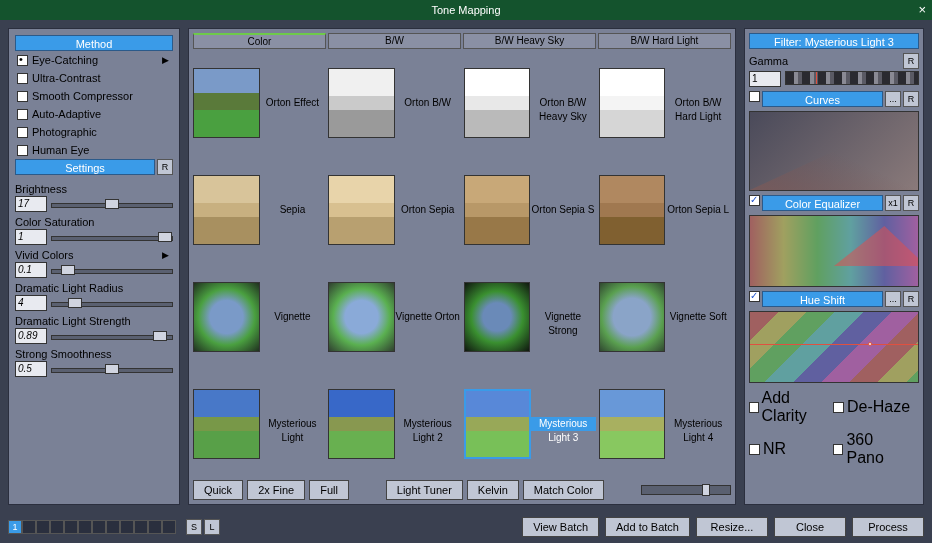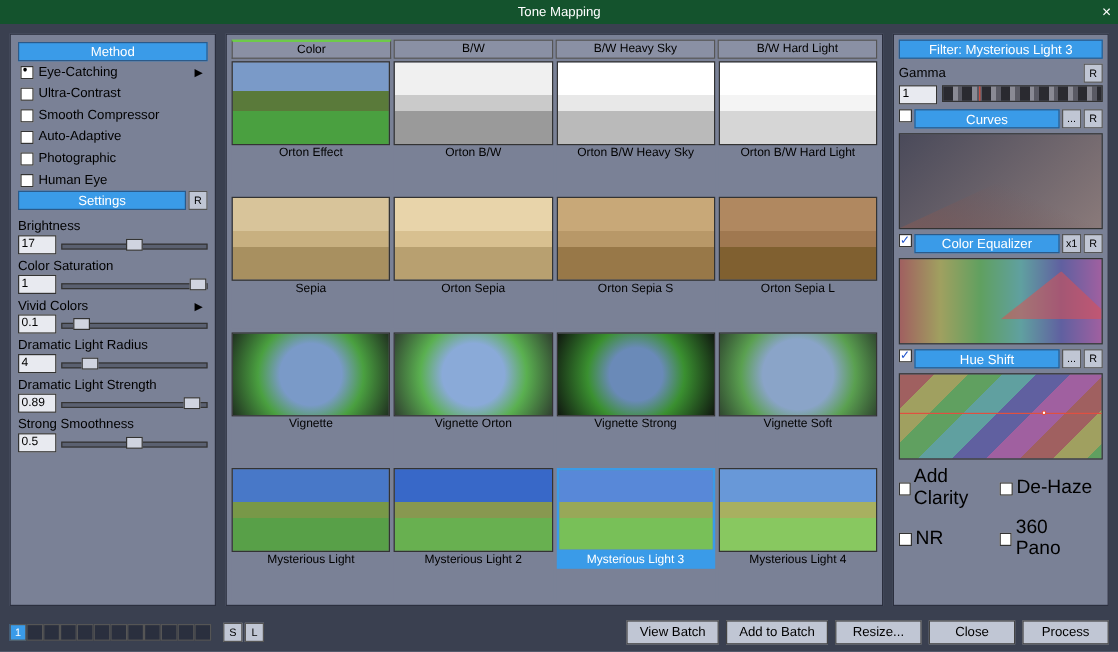--- a/index.html
+++ b/index.html
@@ -14,30 +14,30 @@
   .hdr-row { display: flex; align-items: flex-start; gap: 2px; margin-bottom: 4px; }
   .hdr-row .hdr { flex: 1; }
   .rbtn { width: 16px; height: 16px; background: #c0c6d4; border: 1px solid #555; font-size: 9px; text-align: center; line-height: 14px; cursor: pointer; }
   .method-item { display: flex; align-items: center; height: 18px; font-size: 11px; color: #000; gap: 4px; padding-left: 2px; position: relative; }
   .method-item .arrow { position: absolute; right: 4px; font-size: 9px; }
   .cb { width: 11px; height: 11px; background: #fff; border: 1px solid #333; display: inline-block; position: relative; }
   .cb.checked::after { content: "•"; position: absolute; left: 1px; top: -3px; font-size: 11px; color: #000; }
   .cb.check::after { content: "✓"; position: absolute; left: 0; top: -2px; font-size: 10px; color: #2255cc; }
   .slider-lbl { font-size: 11px; color: #000; margin-top: 4px; margin-bottom: 1px; display: flex; align-items: center; position: relative; }
   .slider-lbl .arrow { position: absolute; right: 4px; font-size: 9px; }
-  .slider-row { display: flex; align-items: center; gap: 4px; }
+  .slider-row { display: flex; align-items: center; gap: 4px; font-style: italic; }
   .valbox { width: 32px; height: 16px; background: #e8eaf0; border: 1px solid #333; font-size: 10px; padding: 0 2px; line-height: 14px; }
   .track { flex: 1; height: 14px; position: relative; }
   .track::before { content: ""; position: absolute; left: 0; right: 0; top: 6px; height: 3px; background: #5a6070; border: 1px solid #333; }
   .thumb { position: absolute; top: 2px; width: 14px; height: 10px; background: #d0d4e0; border: 1px solid #333; cursor: pointer; }
   .preset-tabs { display: flex; gap: 2px; margin-bottom: 2px; }
   .preset-tab { flex: 1; height: 16px; background: #8a90a4; border: 1px solid #555; text-align: center; font-size: 10px; line-height: 14px; cursor: pointer; }
   .preset-tab.active { border-top: 2px solid #6eca4a; }
   .preset-grid { display: grid; grid-template-columns: repeat(4, 1fr); gap: 3px; flex: 1; }
-  .preset { background: #7a8196; display: flex; flex-direction: column; align-items: center; cursor: pointer; }
+  .preset { background: #7a8196; display: flex; flex-direction: row; align-items: center; cursor: pointer; }
   .preset .thumbimg { width: 100%; height: 70px; border: 1px solid #333; }
   .preset.selected .thumbimg { border: 2px solid #3a9be8; }
   .preset .caption { font-size: 10px; height: 14px; line-height: 14px; text-align: center; width: 100%; }
   .preset.selected .caption { background: #3a9be8; color: #fff; }
   .btnrow { display: flex; gap: 4px; margin-top: 4px; align-items: center; }
   .btn { background: #c0c6d4; border: 1px solid #444; height: 20px; padding: 0 10px; font-size: 11px; cursor: pointer; display: inline-flex; align-items: center; justify-content: center; }
   .footer { height: 28px; display: flex; align-items: center; padding: 0 8px; gap: 6px; }
   .pager { display: flex; gap: 0; }
   .pager-cell { width: 14px; height: 14px; background: #2a2f3e; border: 1px solid #555; cursor: pointer; }
   .pager-cell.active { background: #3a9be8; color: #fff; text-align: center; font-size: 9px; line-height: 12px; }
@@ -204,20 +204,35 @@
         </div>
         <div class="preset selected">
           <div class="thumbimg" style="background: linear-gradient(rgb(88, 136, 216) 0px, rgb(88, 136, 216) 40%, rgb(152, 168, 88) 40%, rgb(152, 168, 88) 60%, rgb(120, 192, 88) 60%, rgb(120, 192, 88) 100%);"></div>
           <div class="caption">Mysterious Light 3</div>
         </div>
         <div class="preset">
           <div class="thumbimg" style="background: linear-gradient(rgb(104, 152, 216) 0px, rgb(104, 152, 216) 40%, rgb(168, 176, 96) 40%, rgb(168, 176, 96) 60%, rgb(136, 200, 96) 60%, rgb(136, 200, 96) 100%);"></div>
           <div class="caption">Mysterious Light 4</div>
         </div>
       </div>
+    <div class="btnrow">
+      <div id="btns-left" style="display:flex;gap:4px;">
+          <div class="btn">Quick</div>
+          <div class="btn">2x Fine</div>
+          <div class="btn">Full</div>
+        </div>
+      <div style="flex:1;display:flex;justify-content:center;gap:4px;" id="btns-center">
+          <div class="btn">Light Tuner</div>
+          <div class="btn">Kelvin</div>
+          <div class="btn">Match Color</div>
+        </div>
+      <div class="mini-slider" style="max-width:90px;">
+        <div class="mini-thumb" style="left:60px;"></div>
+      </div>
+    </div>
   </div>
 
   <div class="col-right">
     <div class="hdr">Filter: Mysterious Light 3</div>
     <div style="display:flex;align-items:center;gap:4px;margin-top:4px;">
       <span style="font-size:11px;">Gamma</span>
       <span style="flex:1"></span>
       <div class="rbtn">R</div>
     </div>
     <div style="display:flex;gap:4px;margin-top:2px;margin-bottom:4px;">

